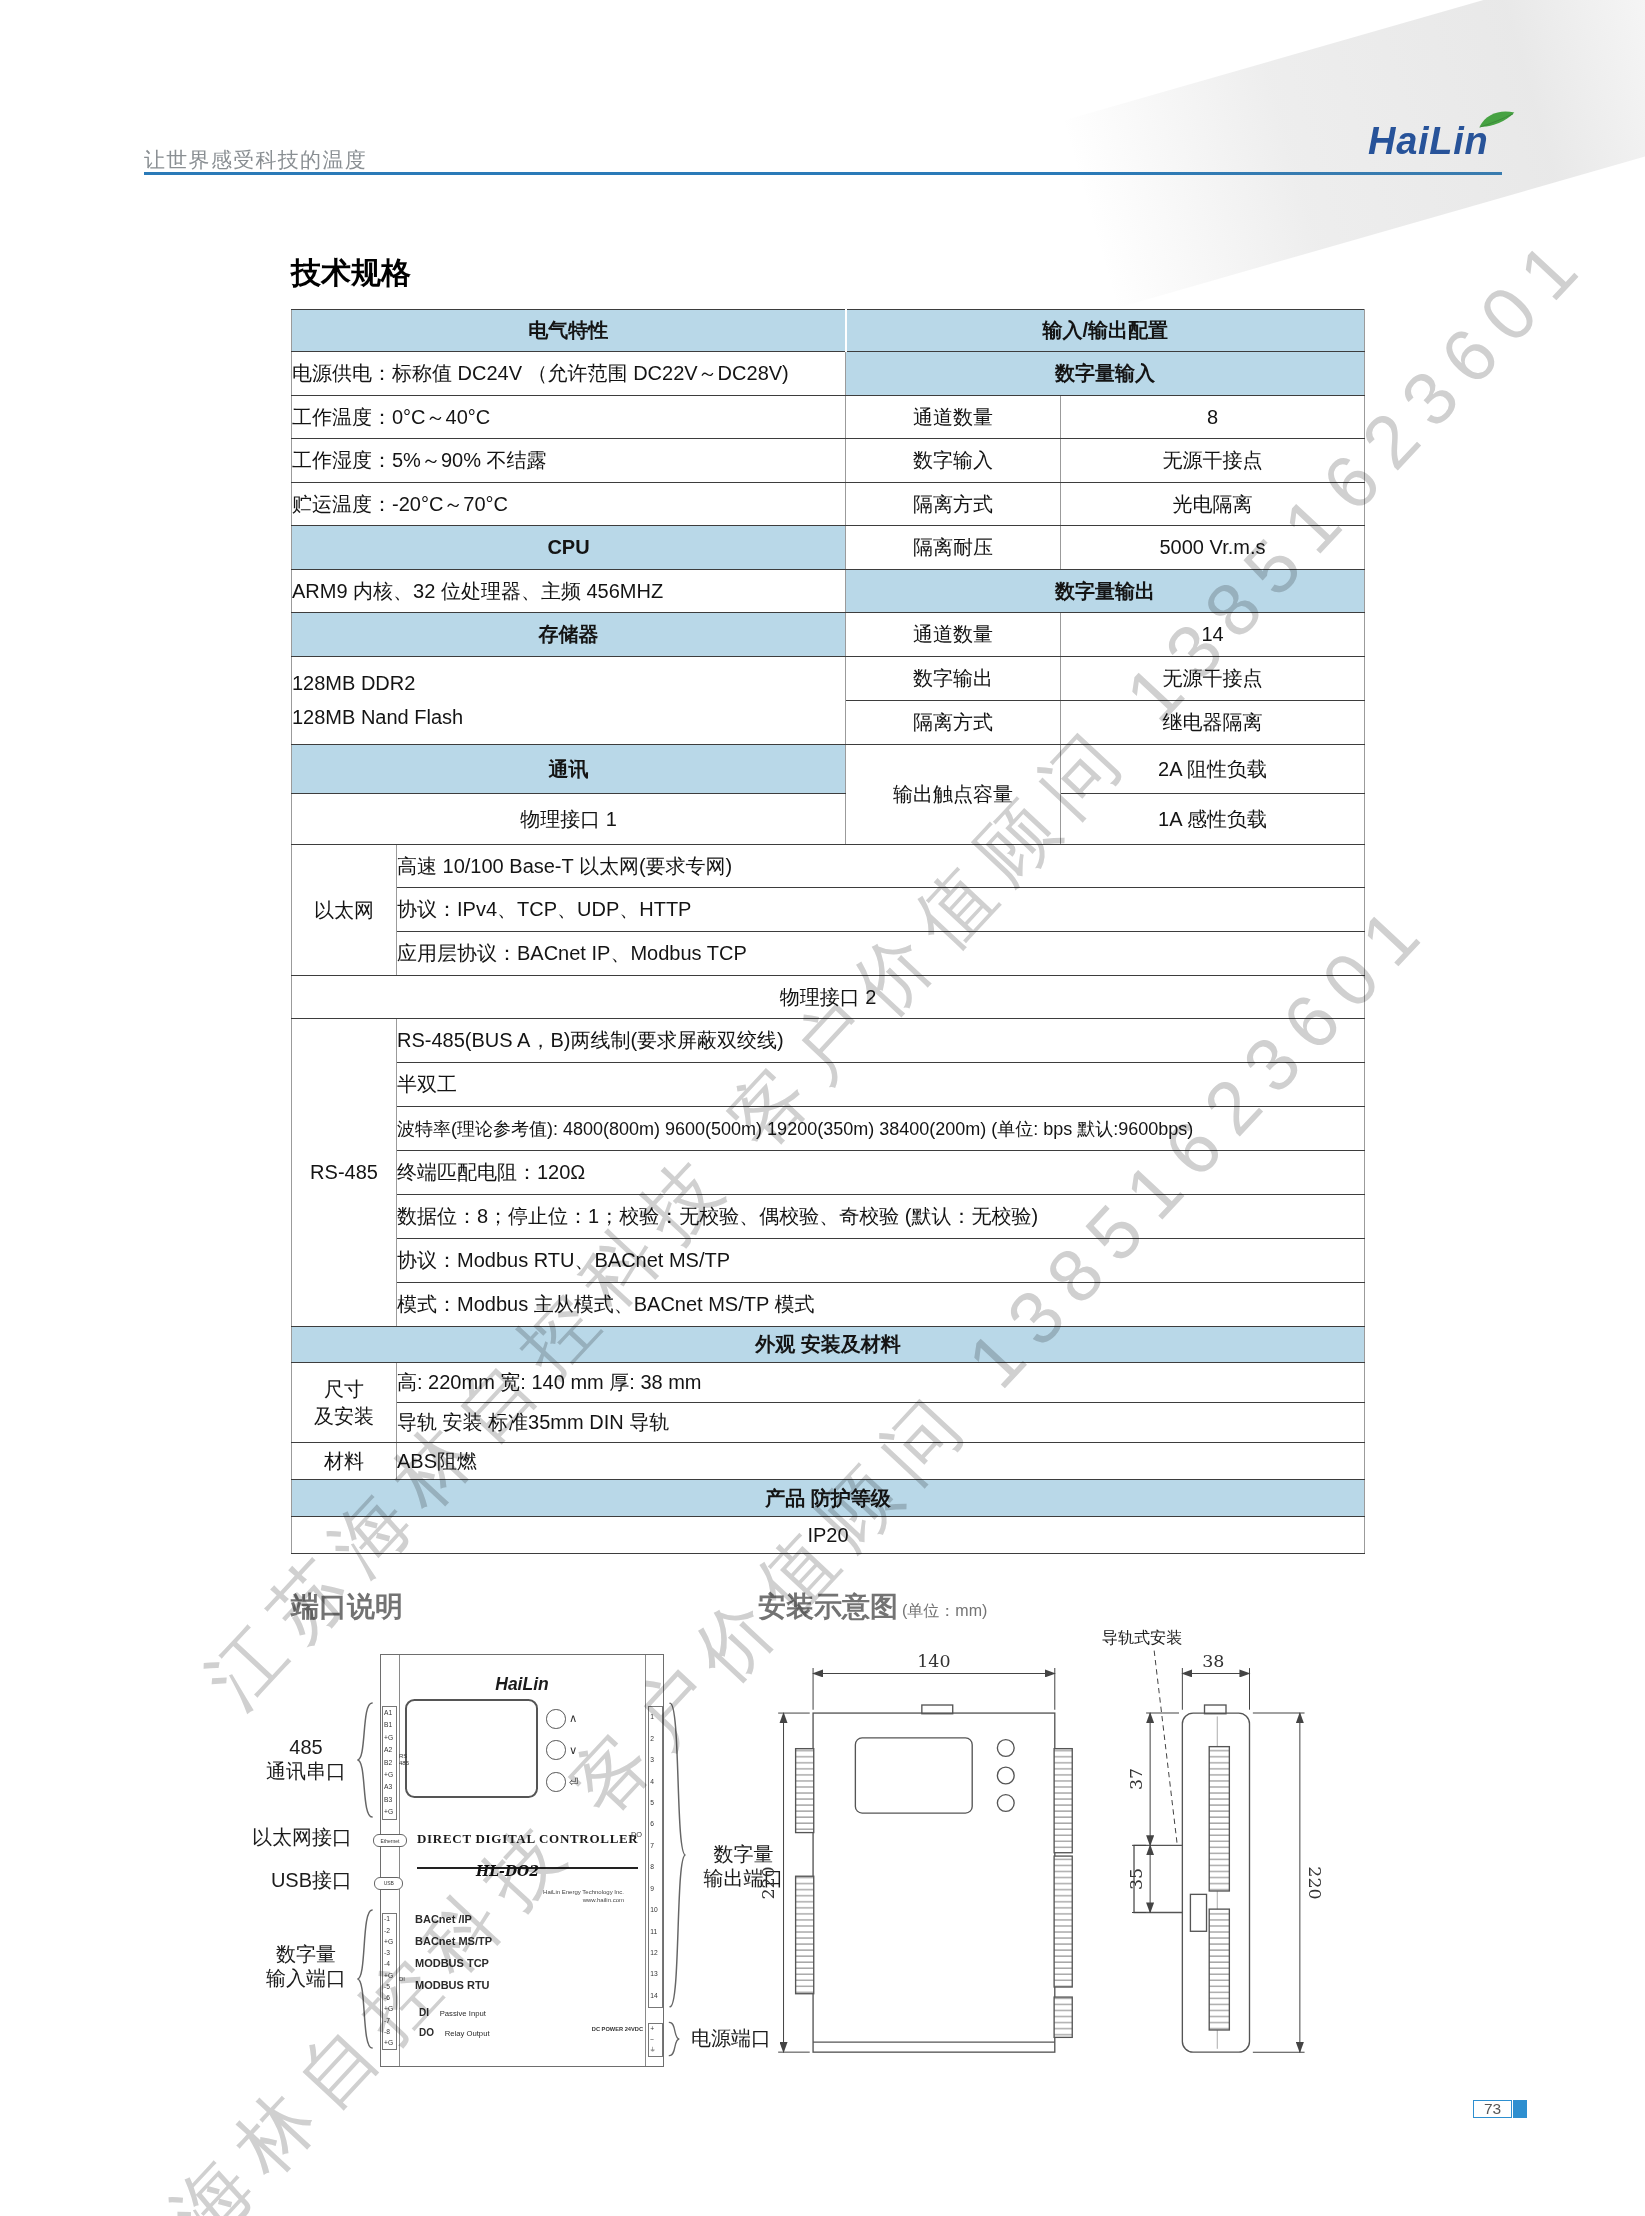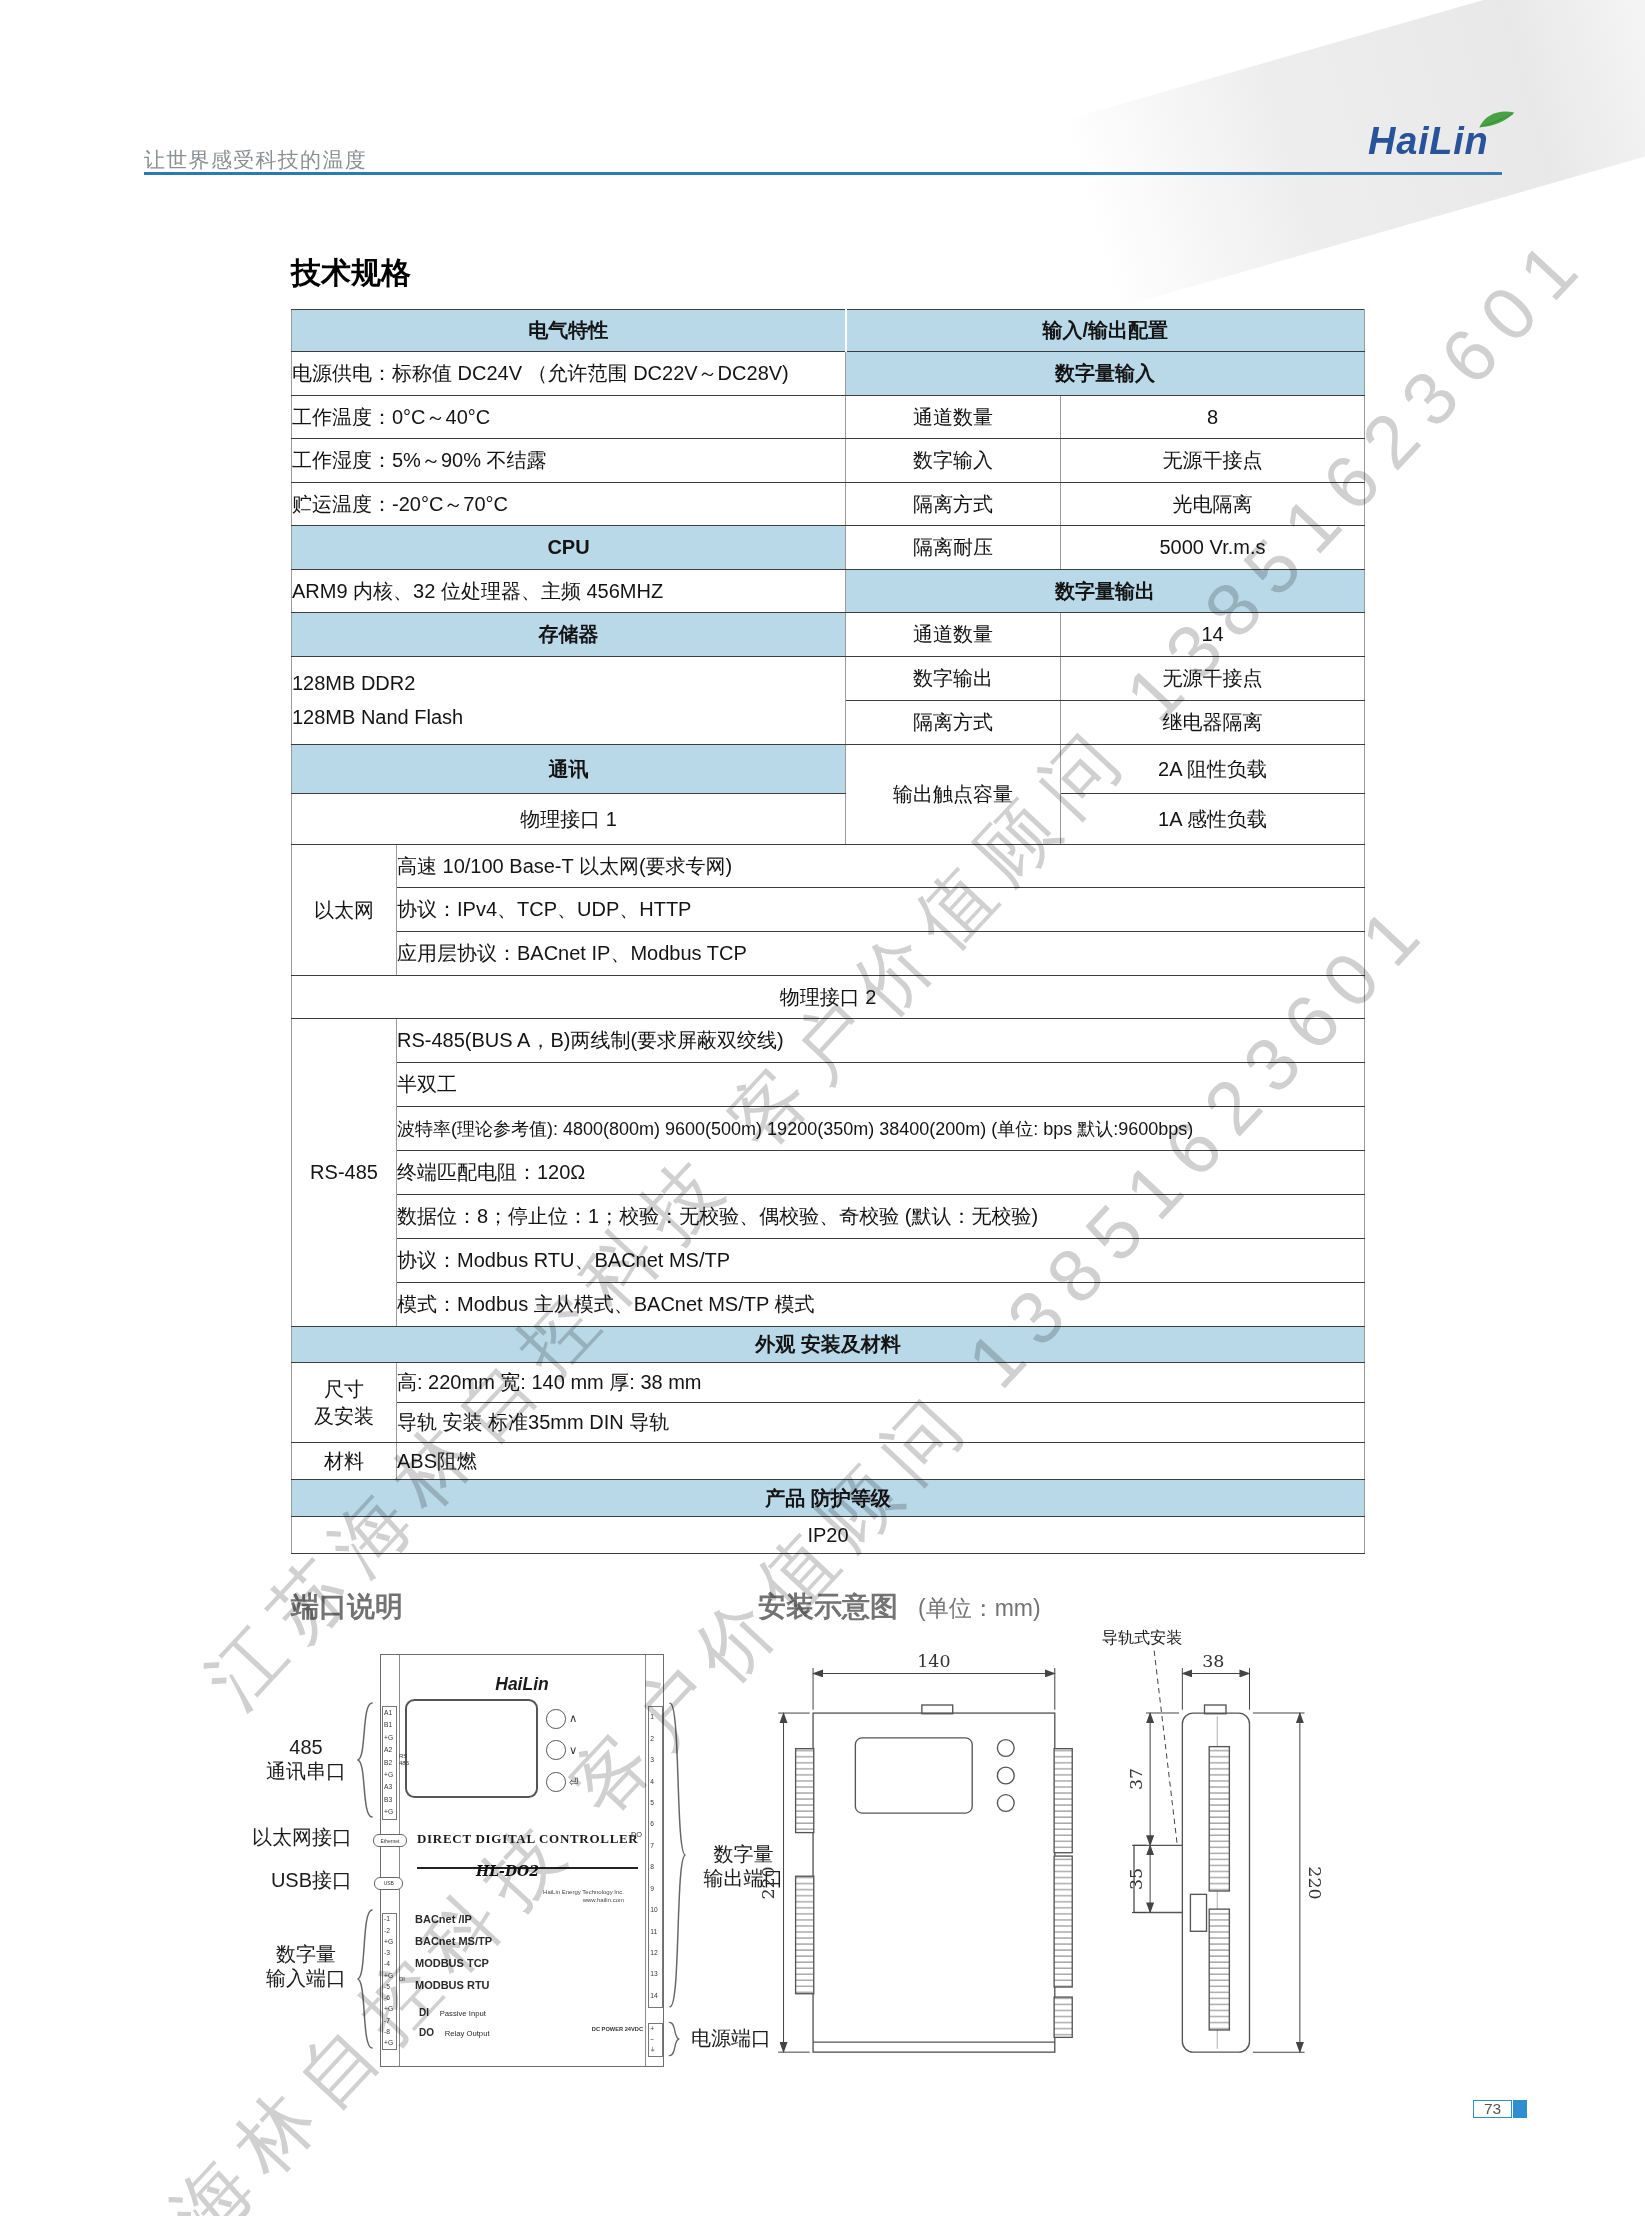--- a/index.html
+++ b/index.html
@@ -21,21 +21,21 @@
                 padding:0;overflow:hidden;}
   td.blue{background:#b9d8e8;font-weight:bold;text-align:center;}
   td.l{text-align:left;padding-left:15px;white-space:nowrap;}
   td.c{text-align:center;}
   td.gapL{border-left:2.7px solid #ffffff !important;}
   .twoLine{display:flex;flex-direction:column;justify-content:center;height:100%;gap:10.7px;}
   .twoLineAround{display:flex;flex-direction:column;justify-content:space-around;height:100%;align-items:center;}
   .small-font{font-size:18px;}
   
   .sec-title{position:absolute;font-size:28px;font-weight:bold;color:#737373;}
-  .sec-unit{font-size:23px;font-weight:normal;margin-left:20px;}
+  .sec-unit{font-size:16px;font-weight:normal;margin-left:4px;}
   
   .device{position:absolute;left:380px;top:1654px;width:282px;height:411px;border:1.3px solid #6e6e6e;}
   .rail-l{position:absolute;left:17.5px;top:0;bottom:0;border-left:1px solid #8a8a8a;}
   .rail-r{position:absolute;right:17.5px;top:0;bottom:0;border-left:1px solid #8a8a8a;}
   .dev-logo{position:absolute;left:0;top:19px;width:100%;text-align:center;
             font-size:17.5px;font-weight:900;font-style:italic;color:#1b1b1b;}
   .dev-screen{position:absolute;left:24px;top:44px;width:129px;height:95px;
               border:2px solid #555;border-radius:9.4px;}
   .dev-btn{position:absolute;width:17.5px;height:17.5px;border:1.7px solid #555;border-radius:50%;}
   .dev-btn-glyph{position:absolute;font-size:11.4px;color:#333;}

